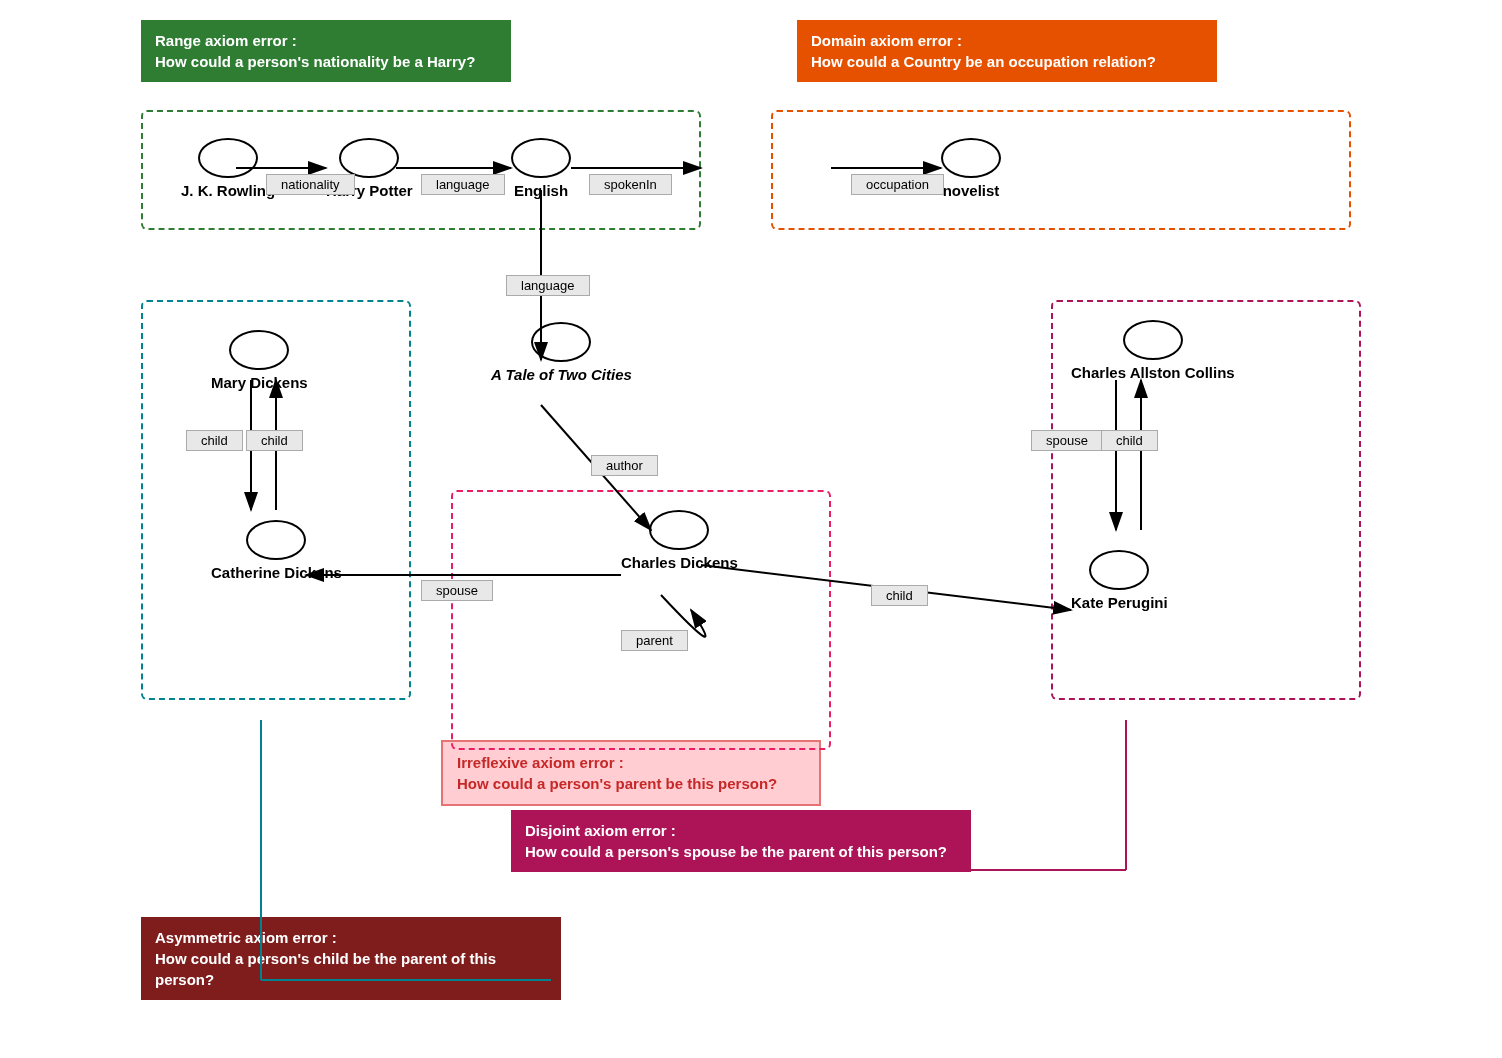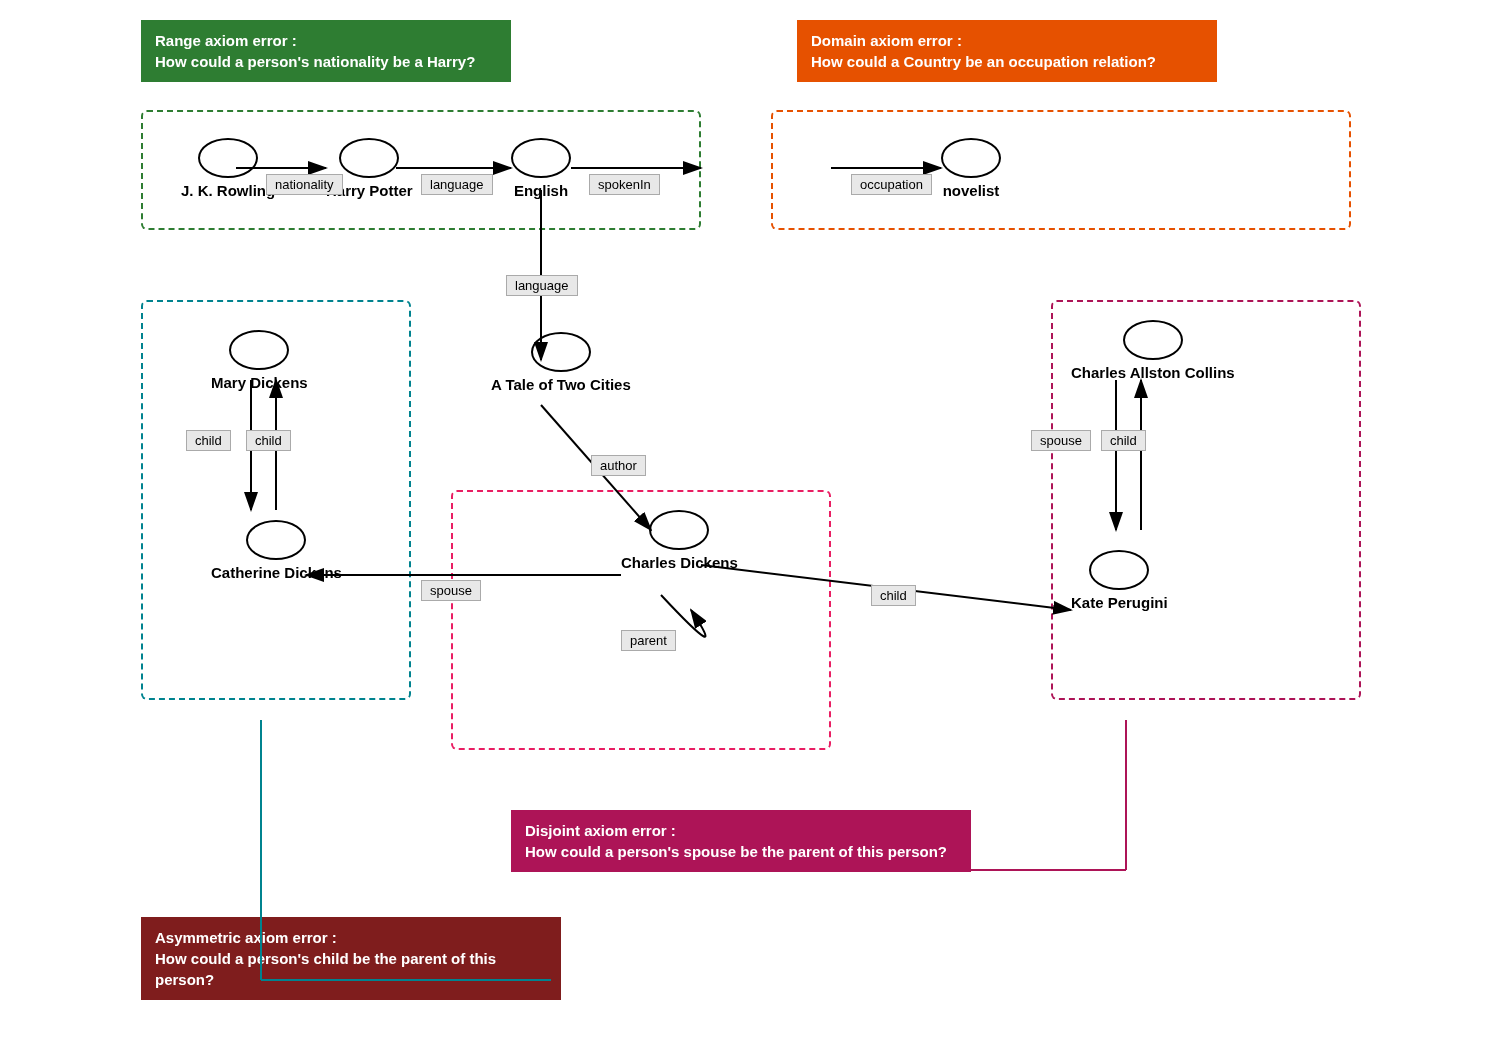--- a/index.html
+++ b/index.html
@@ -35,21 +35,21 @@
       font-size: 15px;
       font-weight: bold;
       white-space: nowrap;
       text-align: center;
     }
     .edge-label {
       position: absolute;
       background: #e8e8e8;
       border: 1px solid #aaa;
       font-size: 13px;
-      padding: 2px 8px;
+      padding: 2px 14px;
       white-space: nowrap;
       z-index: 10;
     }
     
     .error-box {
       position: absolute;
       padding: 10px 14px;
       border-radius: 0;
       font-size: 15px;
       font-weight: bold;
@@ -222,21 +222,21 @@
     <div class="ellipse"></div>
     <div class="node-label">English</div>
   </div>
 
 
   <div class="node" style="left:810px; top:118px;">
     <div class="ellipse"></div>
     <div class="node-label">novelist</div>
   </div>
 
-  <div class="node" style="left:360px; top:312px;">
+  <div class="node" style="left:360px; top:302px;font-style:italic;">
     <div class="ellipse"></div>
     <div class="node-label">A Tale of Two Cities</div>
   </div>
 
   <div class="node" style="left:80px; top:310px;align-items:center;">
     <div class="ellipse"></div>
     <div class="node-label">Mary Dickens</div>
   </div>
 
   <div class="node" style="left:80px; top:500px;">
@@ -266,20 +266,24 @@
   <div class="edge-label" style="left:375px; top:255px;">language</div>
   <div class="edge-label" style="left:460px; top:435px;">author</div>
   <div class="edge-label" style="left:55px; top:410px;">child</div>
   <div class="edge-label" style="left:115px; top:410px;">child</div>
   <div class="edge-label" style="left:290px; top:560px;">spouse</div>
   <div class="edge-label" style="left:490px; top:610px;">parent</div>
   <div class="edge-label" style="left:740px; top:565px;">child</div>
   <div class="edge-label" style="left:900px; top:410px;">spouse</div>
   <div class="edge-label" style="left:970px; top:410px;">child</div>
 
+  <div class="error-box error-box-irreflexive">
+    <span>Irreflexive axiom error :</span><br>
+    <span>How could a person's parent be this person?</span>
+  </div>
 
   <div class="error-box error-box-disjoint">
     <span>Disjoint axiom error :</span><br>
     <span>How could a person's spouse be the parent of this person?</span>
   </div>
 
   <div class="error-box error-box-asymmetric">
     <span>Asymmetric axiom error :</span><br>
     <span>How could a person's child be the parent of this person?</span>
   </div>

